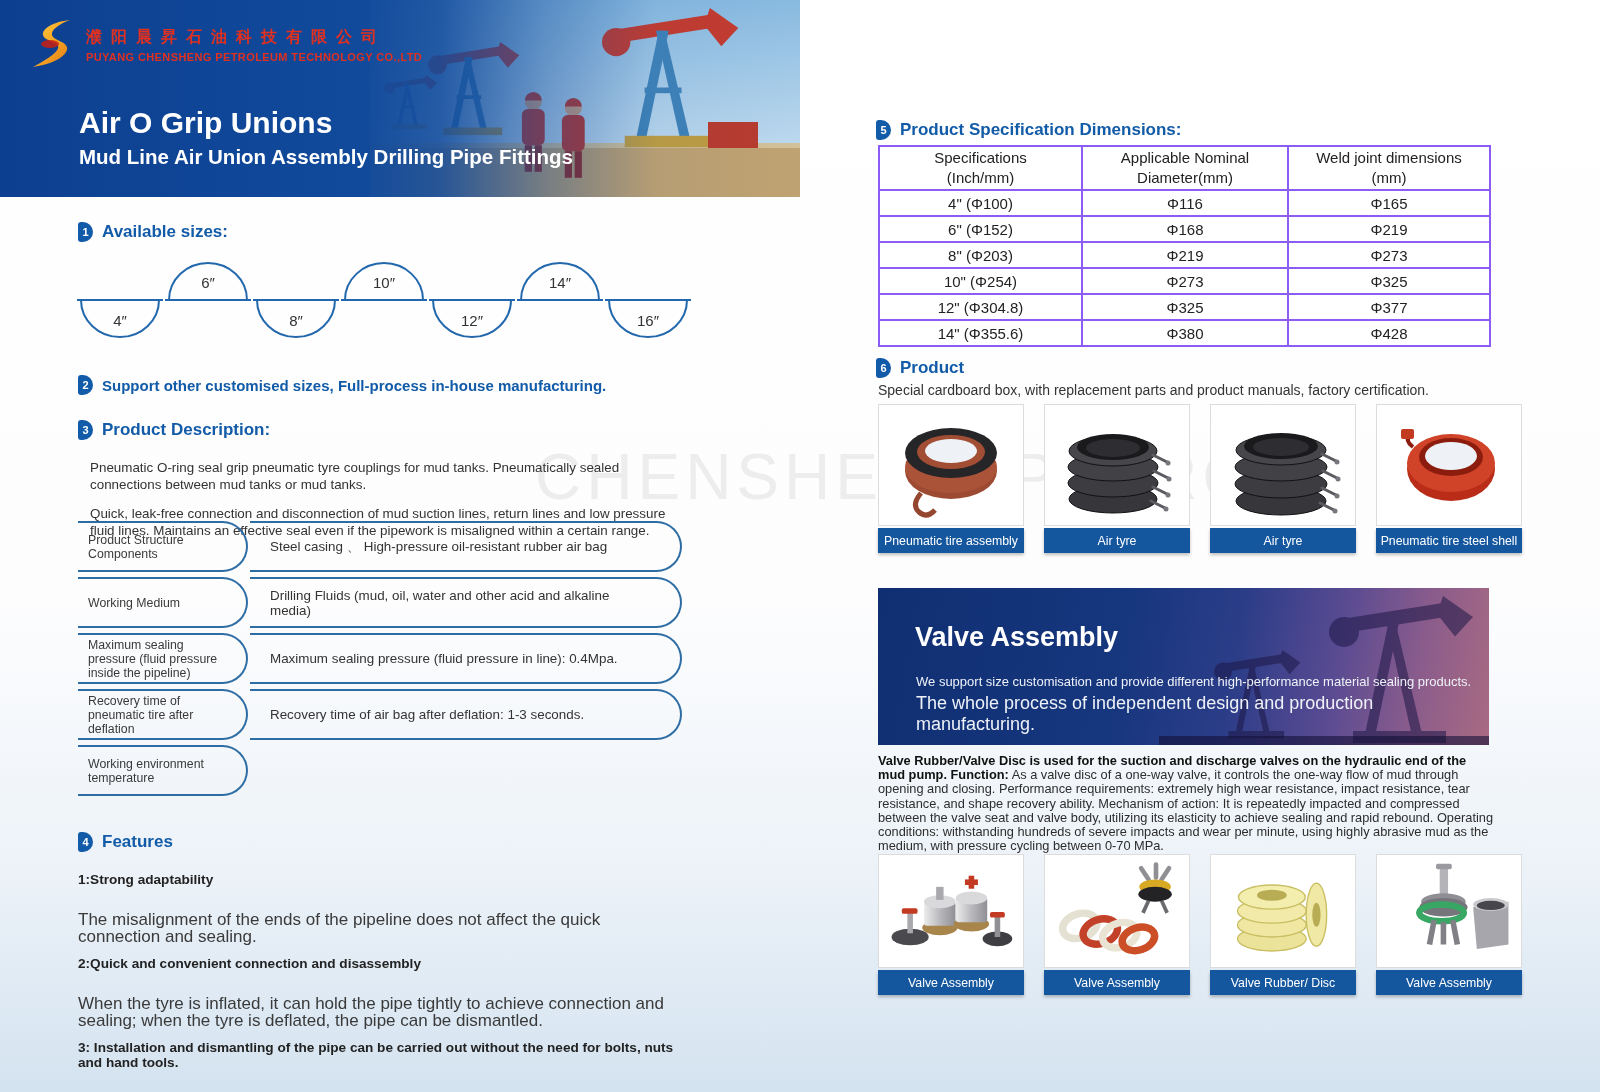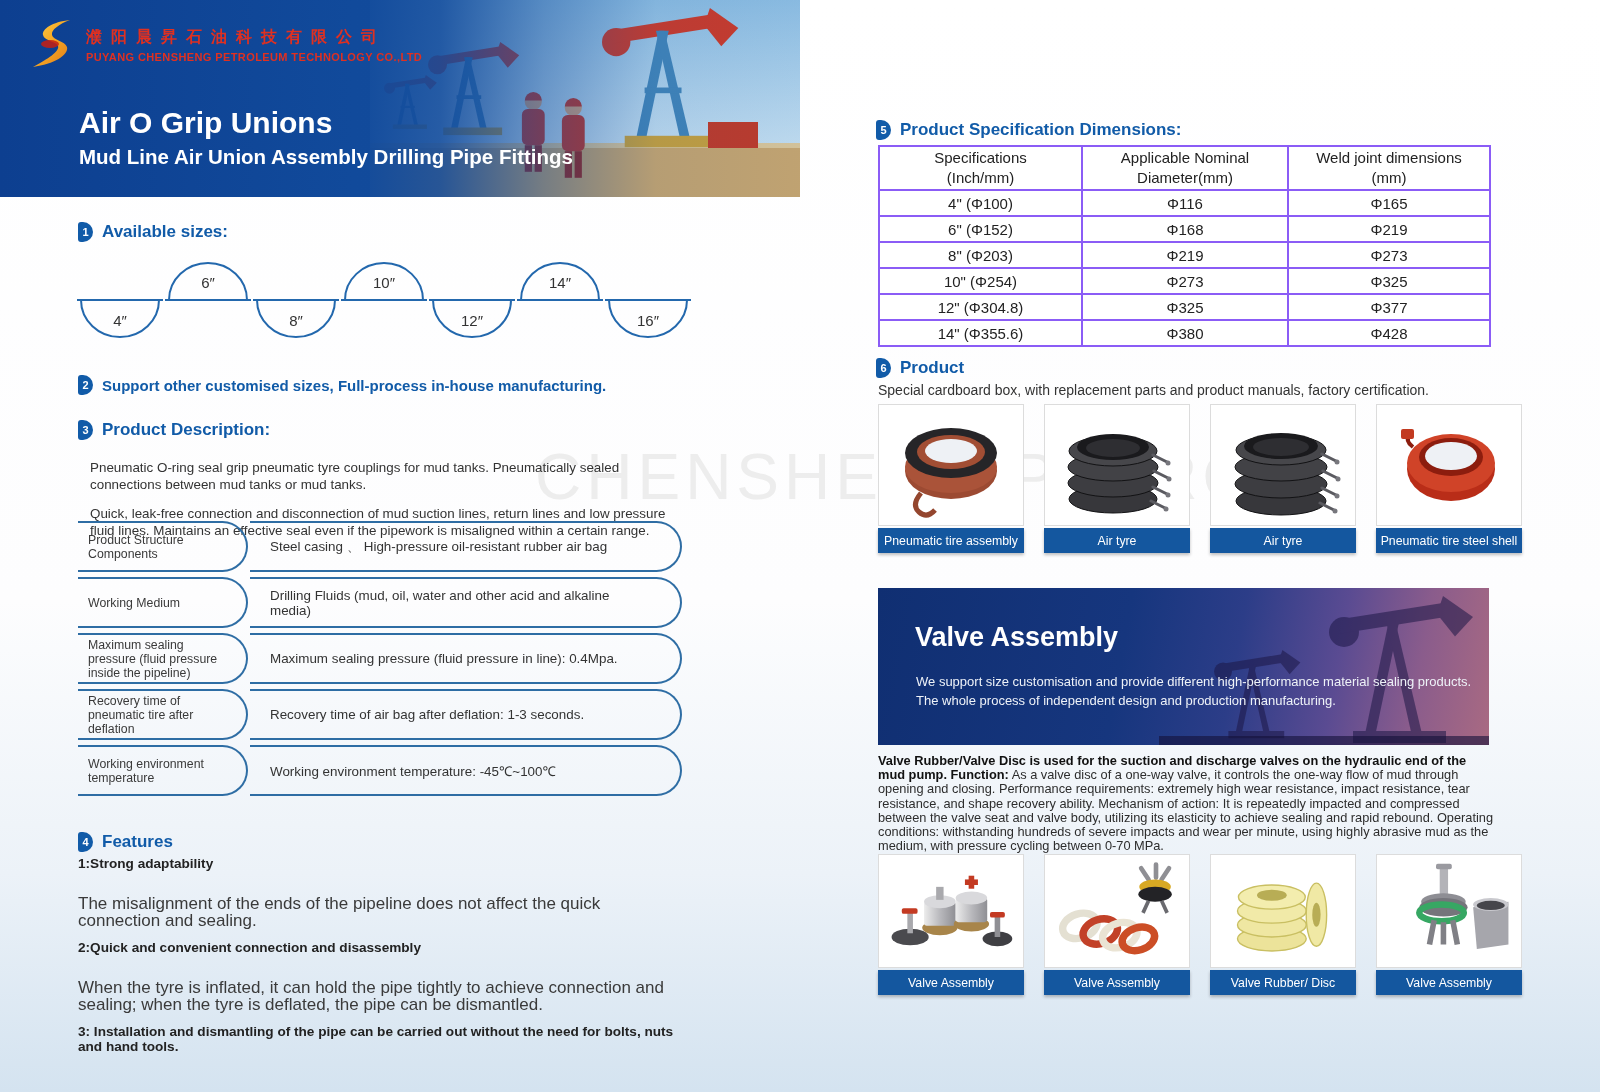--- a/index.html
+++ b/index.html
@@ -37,21 +37,21 @@
   .desc3{position:absolute;left:78px;top:447px;width:600px;font-size:13.4px;line-height:17px;color:#333;z-index:1;}
   .desc3 p{margin:12px;}
   .specrows{position:absolute;left:78px;top:521px;width:604px;z-index:1;}
   .srow{display:flex;gap:2px;margin-bottom:5px;}
   .scell{border:2px solid #2e6da4;border-left:none;border-radius:0 28px 28px 0;height:51px;
         display:flex;align-items:center;box-sizing:border-box;background:transparent;}
   .scell.lab{width:170px;font-size:12.3px;line-height:14px;color:#3a3a3a;padding-left:10px;padding-right:24px;}
   .scell.val{flex:1;font-size:13.4px;color:#333;padding-left:20px;padding-right:30px;}
   .features{position:absolute;left:78px;top:856px;width:608px;color:#2f2f2f;z-index:1;}
   .f-title{font-weight:bold;font-size:13.6px;margin-top:11px;color:#222;}
-  .f-title:first-child{margin-top:0;}
+  .f-title:first-child{margin-top:16px;}
   .f-body{font-size:17px;line-height:17px;margin-top:24px;color:#3a3a3a;}
 
   
   .spec-table{position:absolute;left:878px;top:145px;border-collapse:collapse;background:#fff;z-index:2;}
   .spec-table td{border:2px solid #8b5cf6;text-align:center;font-size:15px;color:#222;padding:0;}
   .spec-table td.hd{height:42px;line-height:20px;}
   .spec-table td.c{height:24px;}
   .col1{width:201px;} .col2{width:204px;} .col3{width:200px;}
 
   .pdesc{position:absolute;left:878px;top:382px;width:614px;font-size:14px;color:#333;z-index:2;}
@@ -63,21 +63,21 @@
         justify-content:center;box-sizing:border-box;}
   .row2 .card-img{height:114px;}
   .card-label{height:25px;background:#14579f;color:#fff;font-size:12.3px;display:flex;align-items:center;
         justify-content:center;margin-top:2px;box-shadow:0 2px 3px rgba(0,0,0,0.25);text-align:center;}
 
   .vbanner{position:absolute;left:878px;top:588px;width:611px;height:157px;overflow:hidden;z-index:2;
         background:linear-gradient(100deg,#102f72 0%,#16367e 40%,#2c3d88 58%,#5a4b92 74%,#8a5c8c 87%,#a96a82 100%);}
   .vb-sil{position:absolute;right:0;top:0;width:330px;height:157px;}
   .vb-title{position:absolute;left:37px;top:34px;color:#fff;font-weight:bold;font-size:27px;}
   .vb-line1{position:absolute;left:38px;top:86px;color:#eef2f8;font-size:13px;}
-  .vb-line2{position:absolute;left:38px;top:105px;color:#eef2f8;font-size:13px;}
+  .vb-line2{position:absolute;left:38px;top:105px;color:#eef2f8;font-size:18px;}
 
   .vpara{position:absolute;left:878px;top:754px;width:616px;font-size:12.8px;line-height:14.2px;
         color:#2d2d2d;z-index:2;}
   .vpara b{color:#111;}
 </style>
 </head>
 <body>
 
 <div class="page">
 
@@ -202,21 +202,20 @@
     <div class="srow">
       <div class="scell lab">Maximum sealing pressure (fluid pressure inside the pipeline)</div>
       <div class="scell val">Maximum sealing pressure (fluid pressure in line): 0.4Mpa.</div>
     </div>
     <div class="srow">
       <div class="scell lab">Recovery time of pneumatic tire after deflation</div>
       <div class="scell val">Recovery time of air bag after deflation: 1-3 seconds.</div>
     </div>
     <div class="srow">
       <div class="scell lab">Working environment temperature</div>
-      <div class="scell val">Working environment temperature: -45℃~100℃</div>
     </div>
   </div>
 
   <div class="sec" style="left:78px;top:832px;">
     <span class="marker">4</span>
     <span class="txt">Features</span>
   </div>
   <div class="features">
     <div class="f-title">1:Strong adaptability</div>
     <div class="f-body">The misalignment of the ends of the pipeline does not affect the quick connection and sealing.</div>

